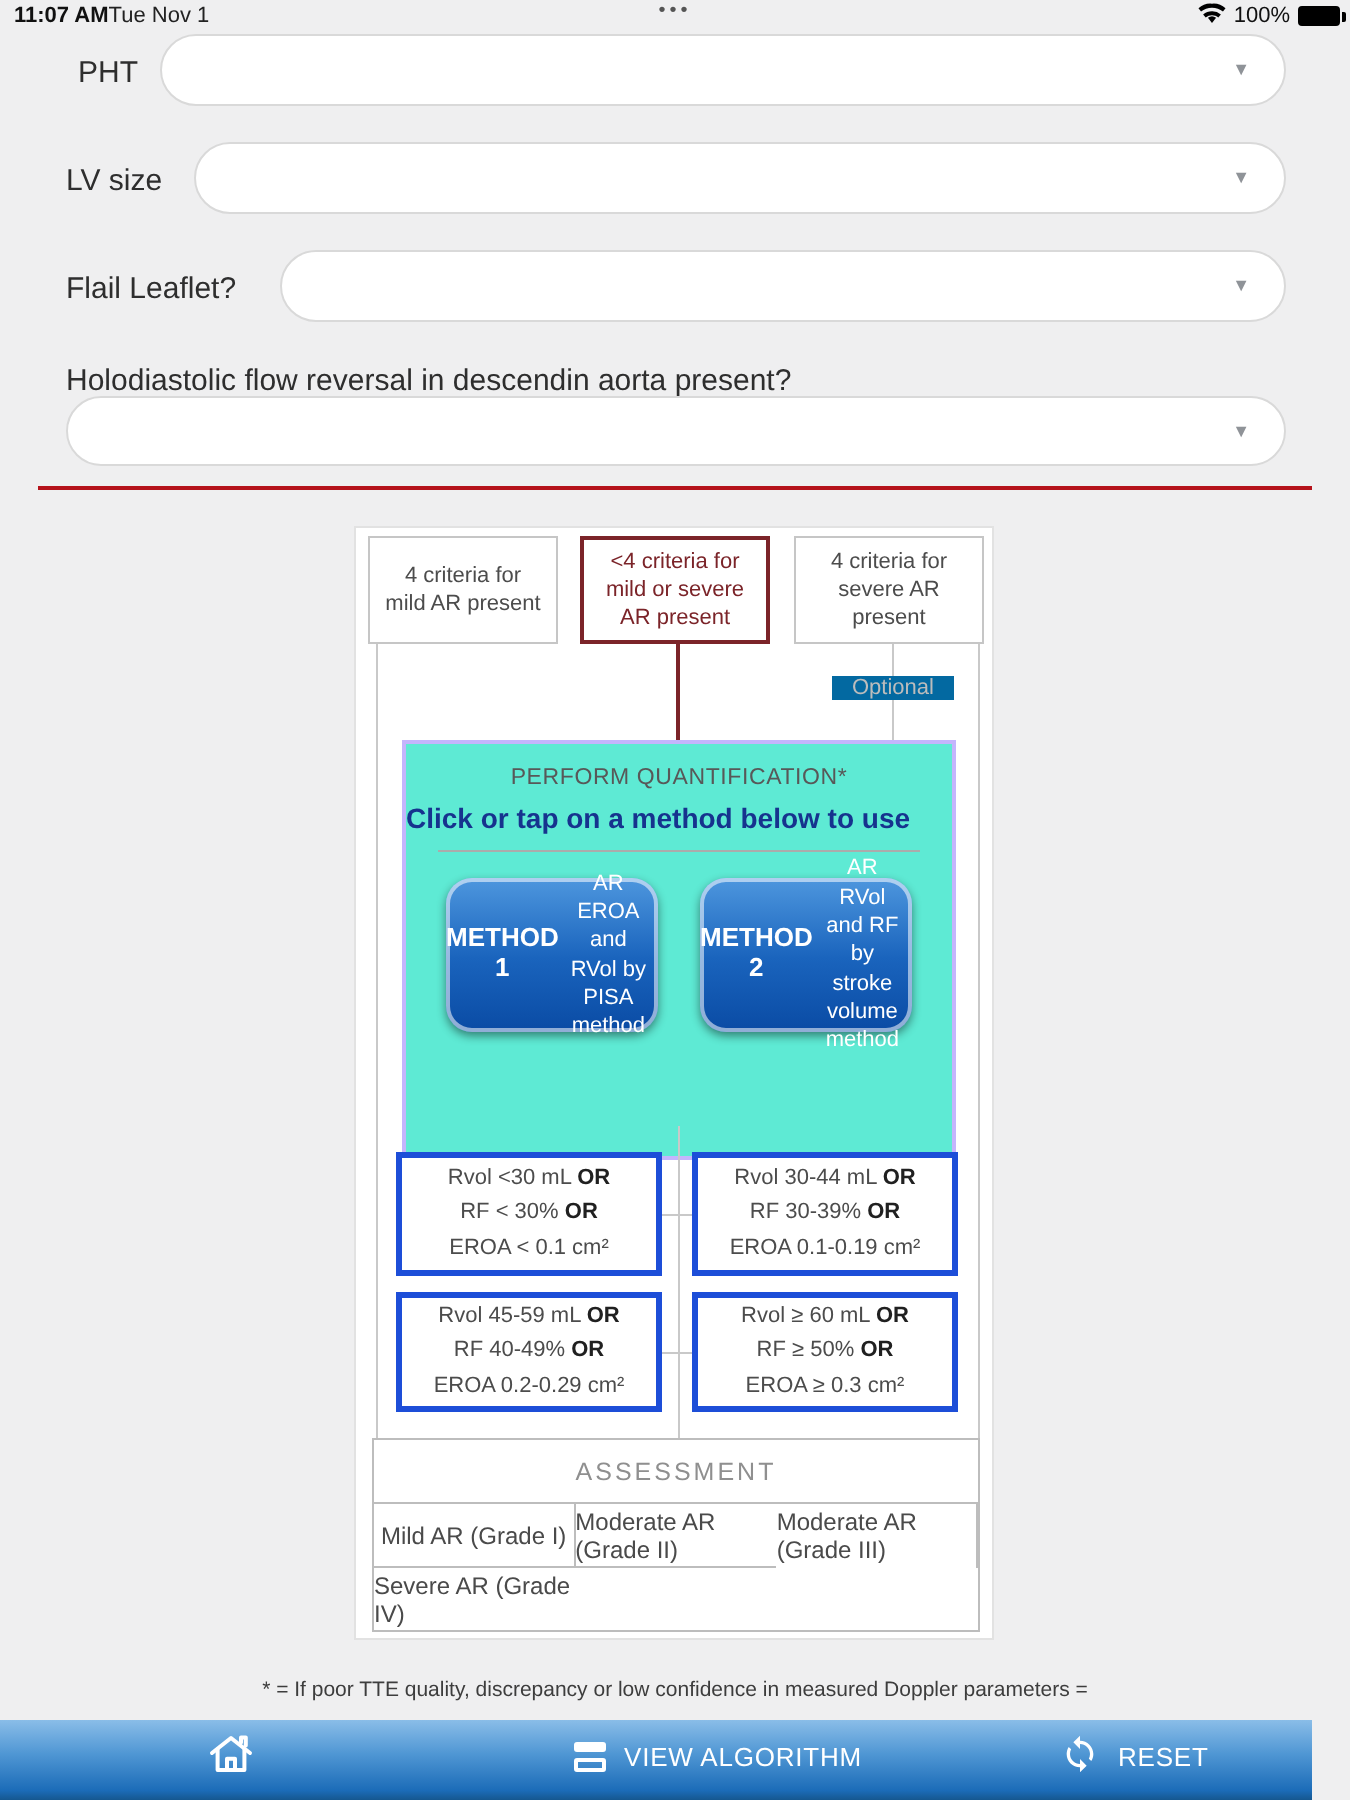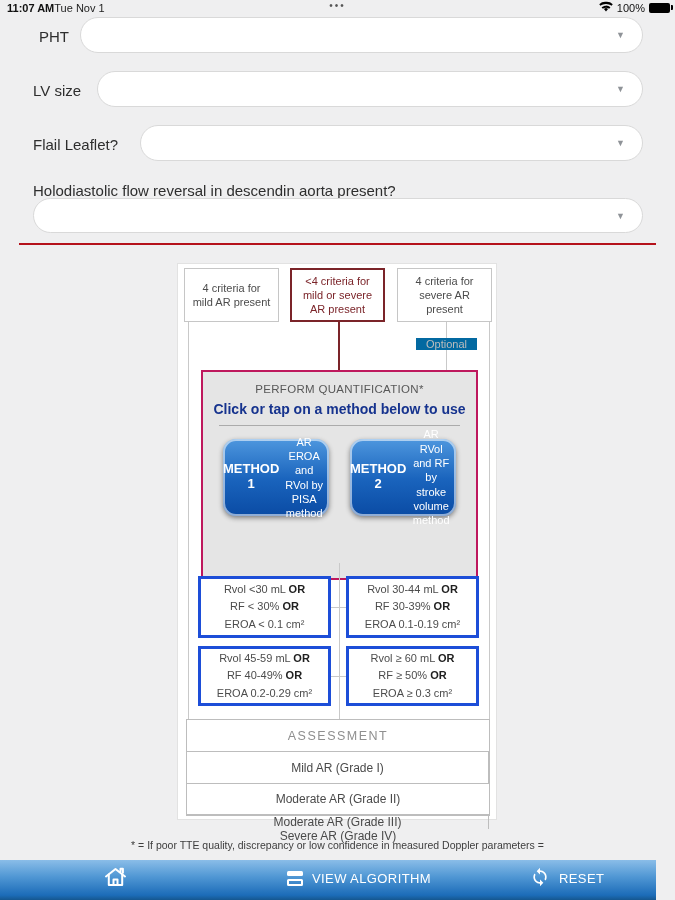--- a/index.html
+++ b/index.html
@@ -46,23 +46,23 @@
   .vl-right{left:311px;top:58px;height:397px;}
   .vl-mid-red{left:160px;top:58px;width:2px;height:48px;background:#7b2429;}
   .vl-optional{left:268px;top:58px;height:48px;}
   .vl-center{left:161px;top:299px;height:156px;}
   .hstub{position:absolute;height:1px;background:#c9c9c9;left:153px;width:16px;}
   .stub1{top:343px;}
   .stub2{top:412px;}
   .optional-lbl{position:absolute;left:238px;top:74px;width:61px;text-align:center;font-size:11px;color:#bcbcbc;background:#0369a1;}
 
   
-  .qbox{position:absolute;left:23px;top:106px;width:277px;height:210px;border:2px solid #be185d;background:#e5e5e5;box-sizing:border-box;}
+  .qbox{position:absolute;left:23px;top:106px;width:277px;height:210px;border:2px solid #c4b5fd;background:#5eead4;box-sizing:border-box;}
   .q-title{margin-top:11px;text-align:center;font-size:11.5px;color:#585858;letter-spacing:.3px;}
-  .q-sub{margin-top:6px;text-align:center;font-size:14px;font-weight:700;color:#16338e;}
+  .q-sub{margin-top:6px;text-align:left;font-size:14px;font-weight:700;color:#16338e;}
   .q-div{height:1px;background:#ababab;margin:8px 16px 0 16px;}
   .methods{display:flex;justify-content:center;gap:21px;margin-top:13px;}
   .method-btn{width:106px;height:77px;border-radius:13px;cursor:pointer;border:0;padding:0;
       background:linear-gradient(180deg,#4e97de 0%,#1a64bd 52%,#0a4ba4 100%);
       box-shadow:0 2px 5px rgba(0,0,0,.45), inset 0 0 0 2px rgba(255,255,255,.55);
       color:#fff;display:flex;flex-direction:row;align-items:center;justify-content:center;text-align:center;font-family:"Liberation Sans",sans-serif;}
   .m-name{font-weight:700;font-size:13px;margin-bottom:3px;}
   .m-desc{font-size:11px;line-height:1.3;padding:0 5px;}
 
   
@@ -72,21 +72,21 @@
   .cbox .bold{font-weight:700;color:#202020;}
   .cb1{left:20px;top:312px;width:133px;height:62px;}
   .cb2{left:168px;top:312px;width:133px;height:62px;}
   .cb3{left:20px;top:382px;width:133px;height:60px;}
   .cb4{left:168px;top:382px;width:133px;height:60px;}
 
   
   .assess{position:absolute;left:8px;top:455px;width:304px;height:97px;border:1px solid #bdbdbd;background:#fff;box-sizing:border-box;}
   .assess-header{height:32px;border-bottom:1px solid #bdbdbd;display:flex;align-items:center;justify-content:center;
         color:#8f8f8f;font-size:12.5px;letter-spacing:1.5px;box-sizing:border-box;}
-  .assess-grid{display:grid;grid-template-columns:1fr;grid-template-rows:32px 31px;}
+  .assess-grid{display:grid;grid-template-columns:1fr 1fr 1fr;grid-template-rows:32px 31px;}
   .acell{display:flex;align-items:center;justify-content:center;font-size:12px;color:#4a4a4a;
         border-bottom:1px solid #bdbdbd;border-right:1px solid #bdbdbd;box-sizing:border-box;}
   .acell:nth-child(2n){border-right:0;}
   .acell:nth-child(3),.acell:nth-child(4){border-bottom:0;}
 
   .footnote{position:absolute;left:0;right:0;top:839px;text-align:center;font-size:10.5px;color:#3d3d3d;}
 
   
   .toolbar{position:absolute;left:0;bottom:0;width:656px;height:40px;
       background:linear-gradient(180deg,#8abde8 0%,#5097d4 42%,#1c6cb8 88%,#15578f 100%);color:#fff;}

